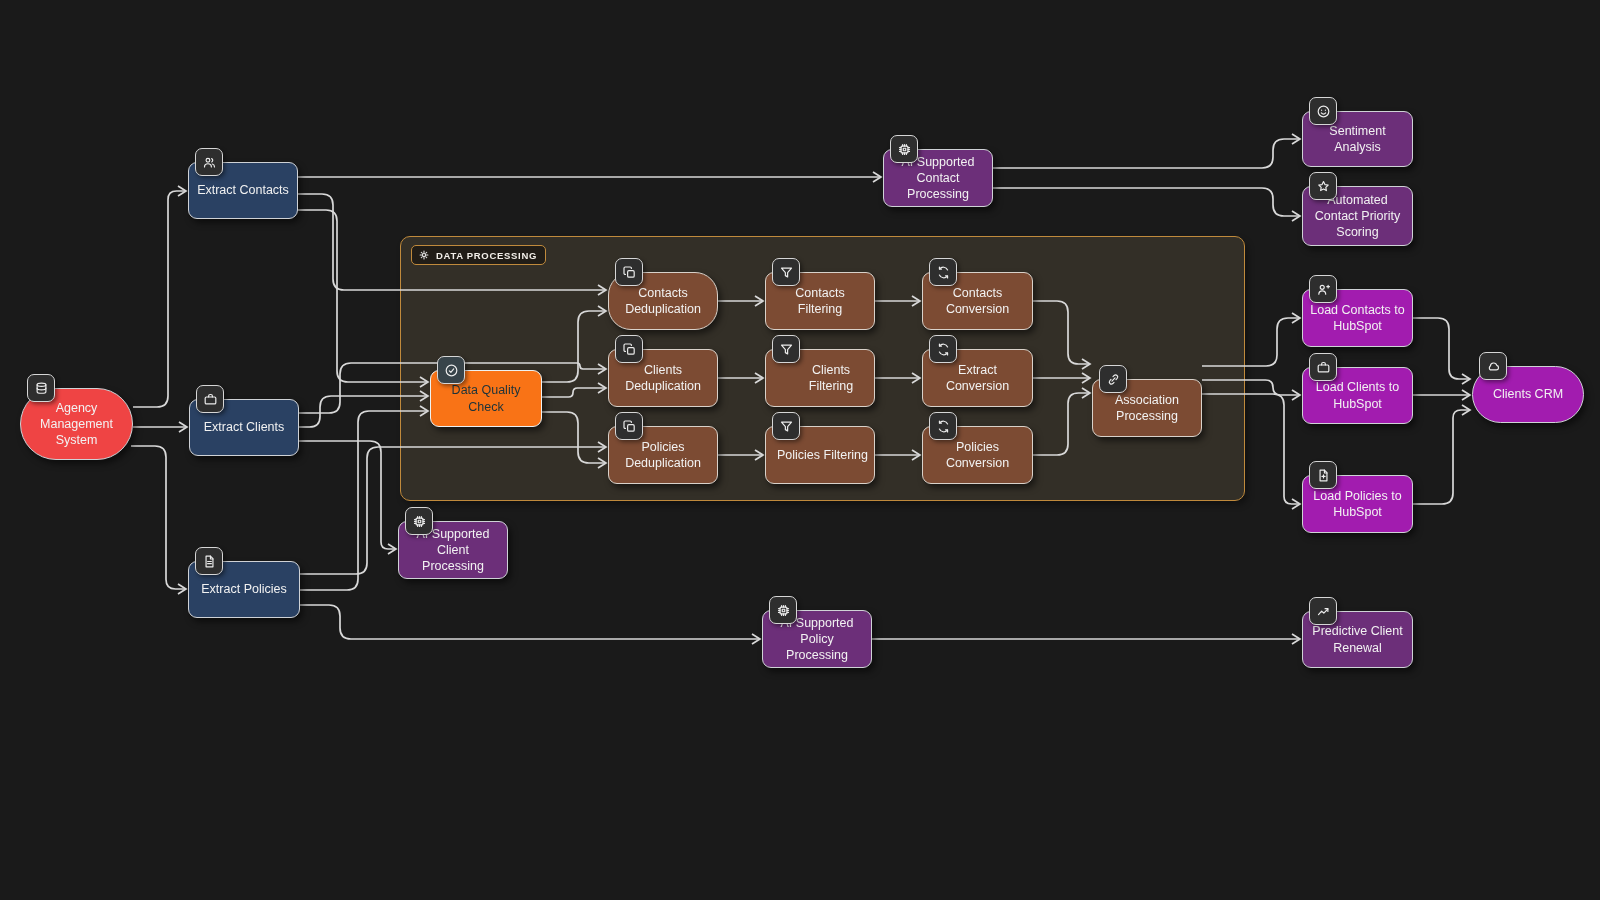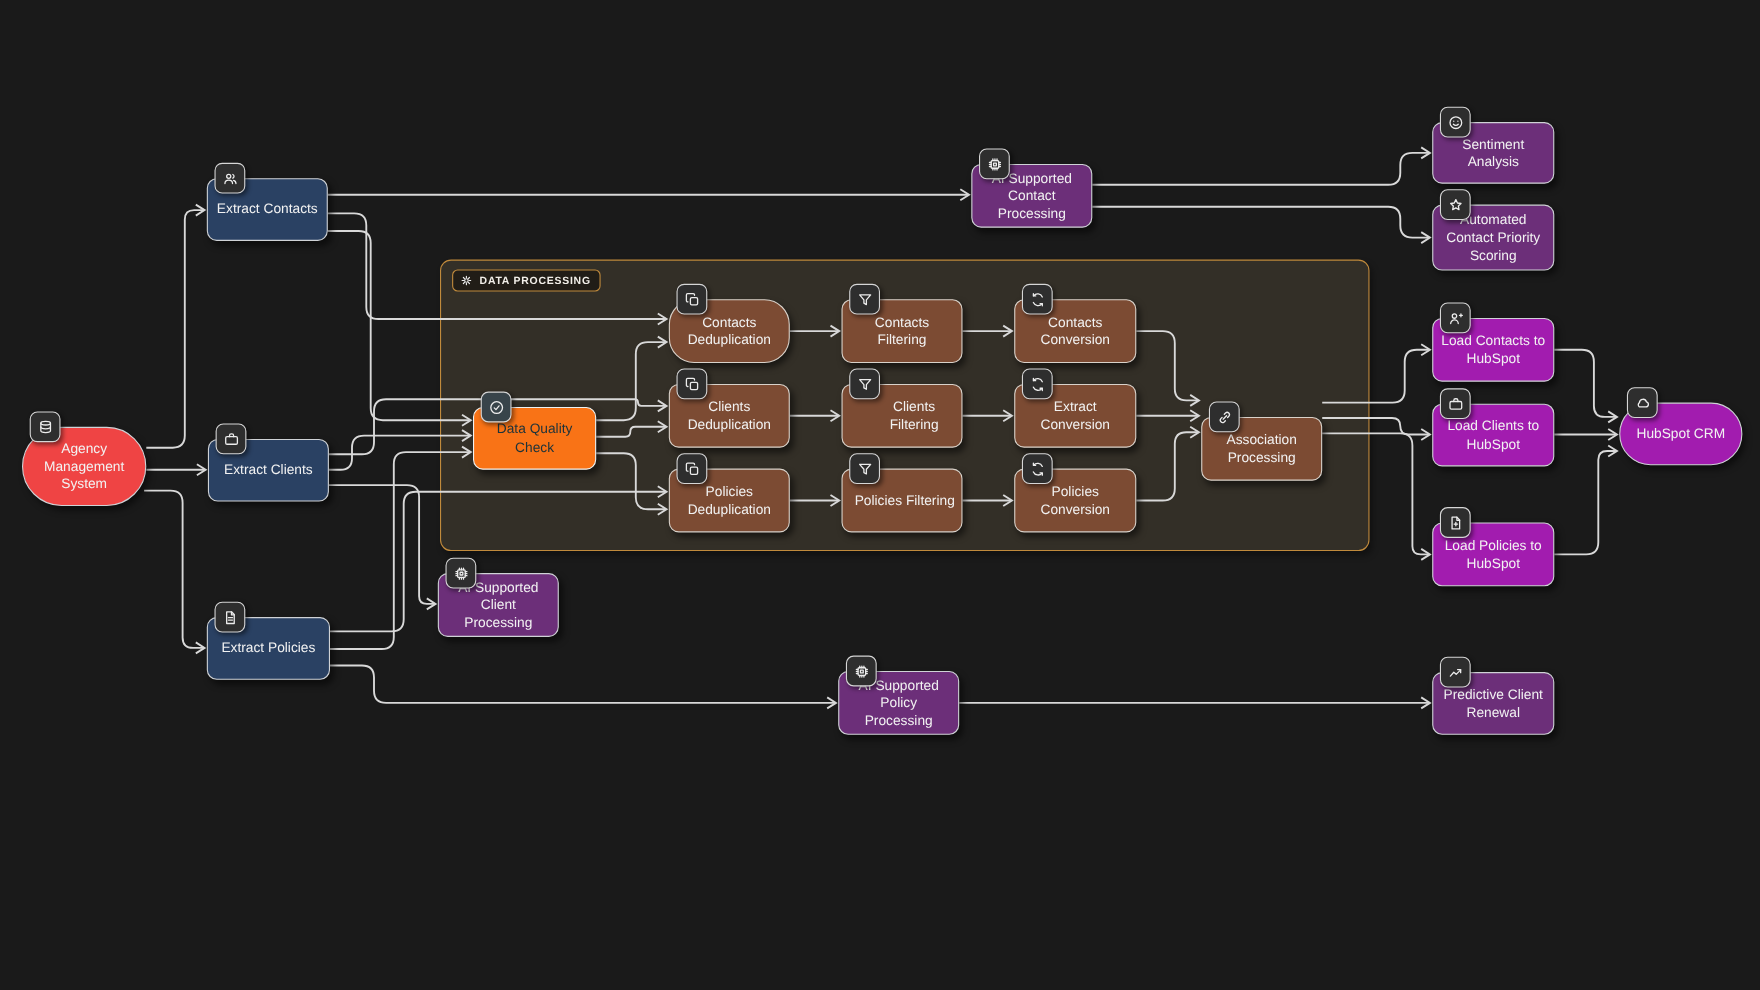--- a/index.html
+++ b/index.html
@@ -332,15 +332,15 @@
         </svg>
       </span>
       <span class="lbl">Load Policies to HubSpot</span>
     </div>
     <div class="node t-load stadium" style="left: 1472px; top: 366px; width: 112px; height: 57px;">
       <span class="badge">
         <svg width="15" height="15" viewBox="0 0 24 24" fill="none" stroke="#ececec" stroke-width="1.9" stroke-linecap="round" stroke-linejoin="round">
           <path d="M7 17.5h9.5a3.7 3.7 0 00.7-7.3 5.2 5.2 0 00-10.2 1A3.8 3.8 0 007 17.5z"></path>
         </svg>
       </span>
-      <span class="lbl">HubSpot CRM</span>
+      <span class="lbl">Clients CRM</span>
     </div>
   </div>
 
 </body></html>

